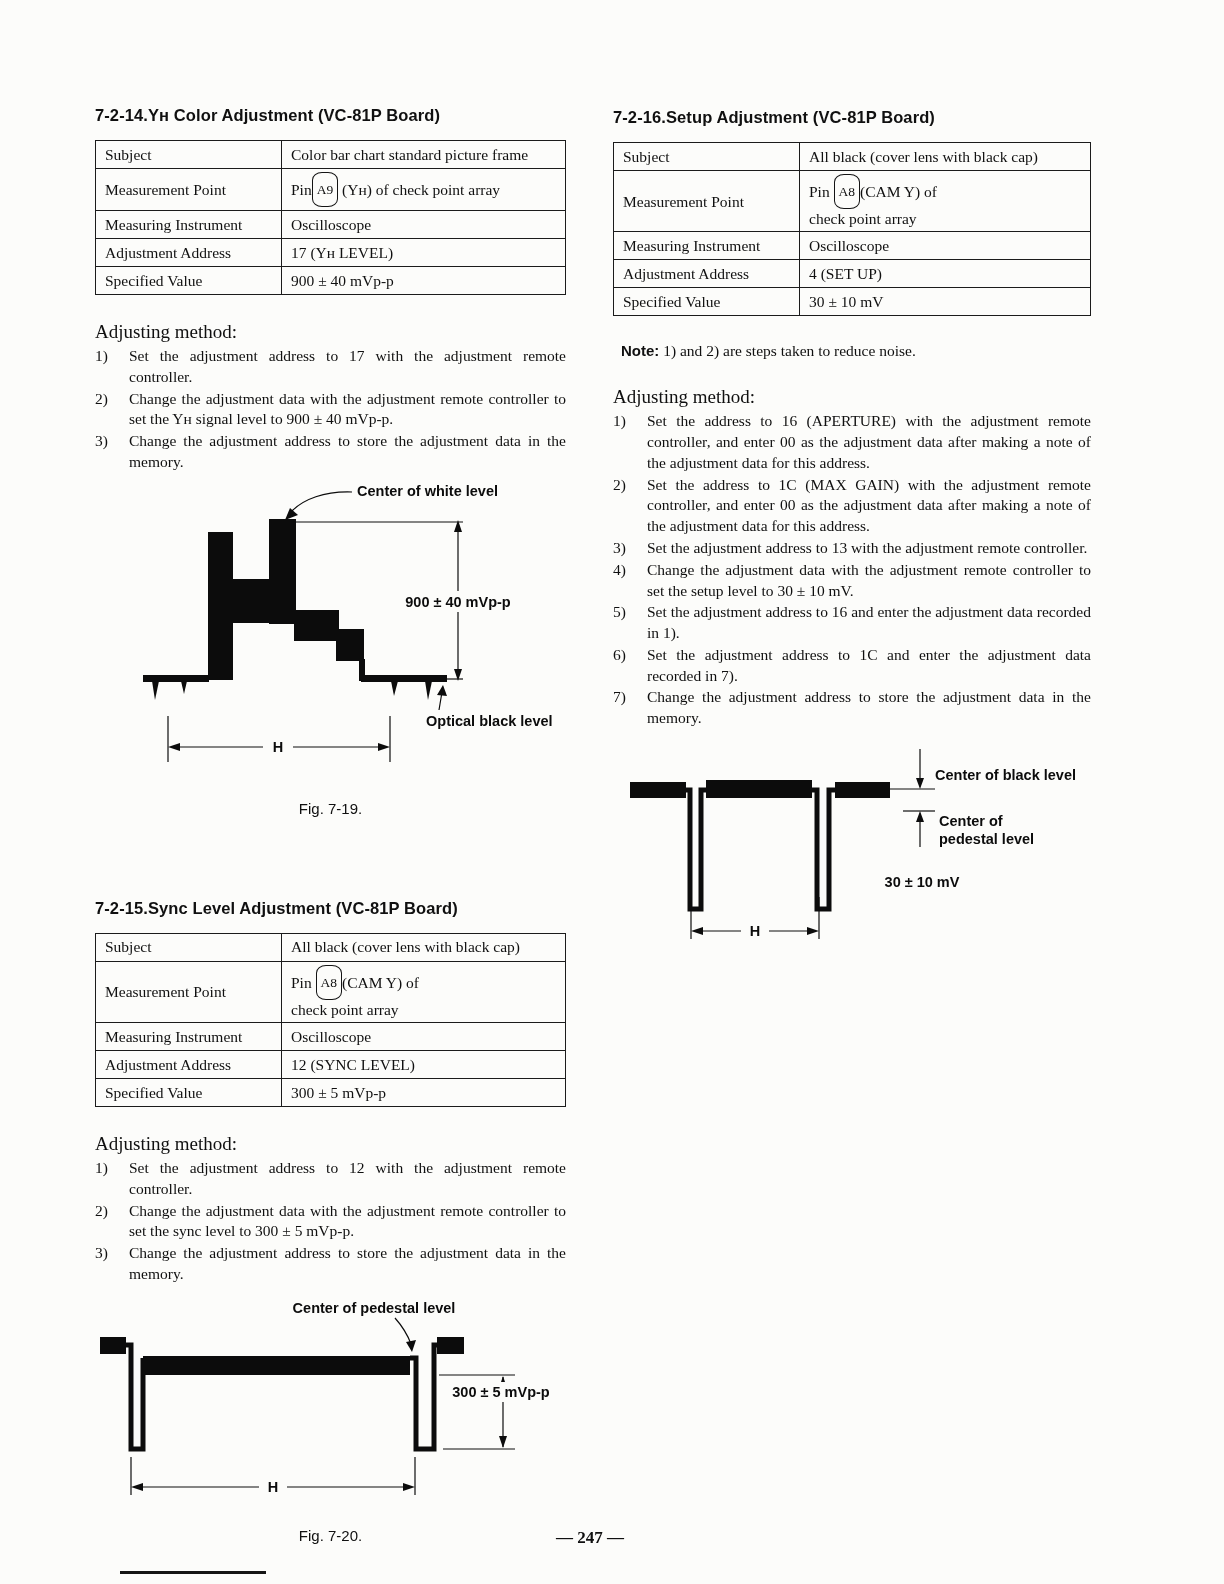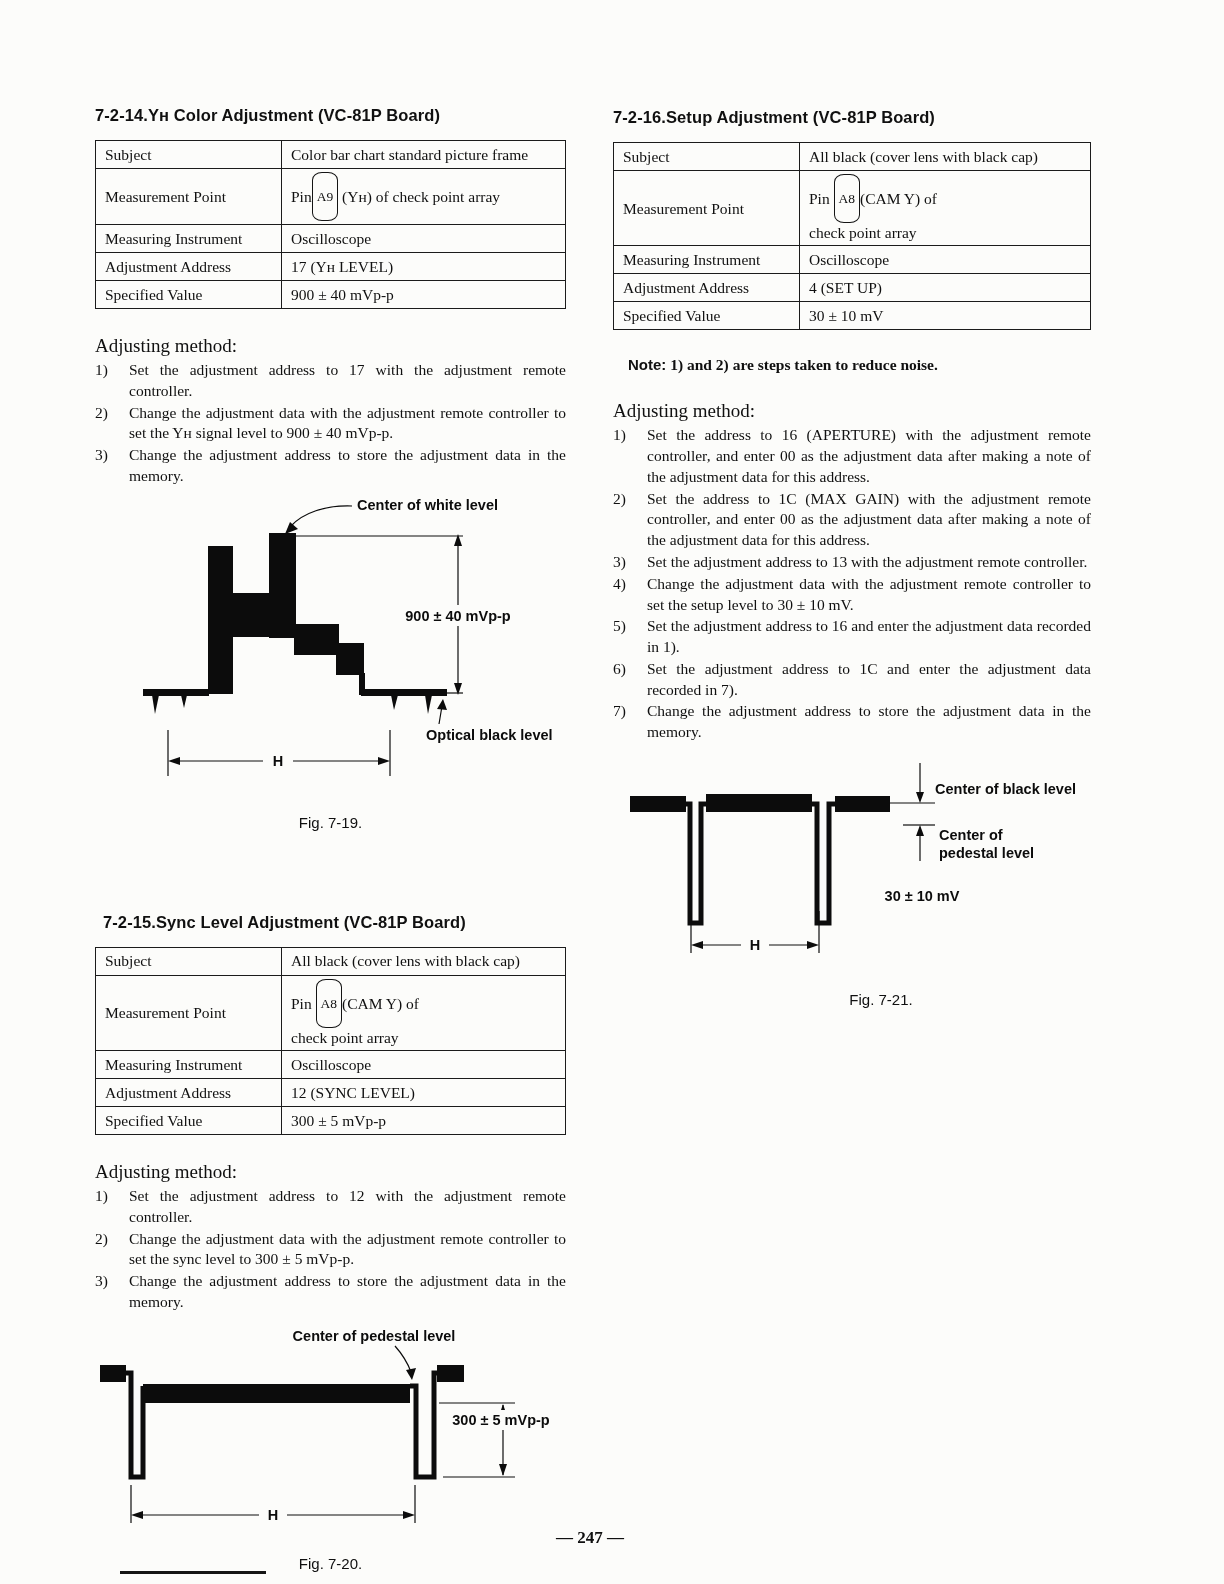--- a/index.html
+++ b/index.html
@@ -32,43 +32,43 @@
     height:28px;
     vertical-align:middle;
     line-height:1.25;
   }
   table.spec td.lbl { width:186px; }
   td.tall { height:48px; }
   .pin {
     display:inline-block;
     border:1.3px solid #141414;
     border-radius:10px / 8px;
-    padding:16px 4px;
+    padding:9px 4px;
     font-size:13.5px; line-height:15px;
     vertical-align:1px;
   }
   .method-label { font-size:19px; margin-bottom:3px; }
   .mt26 { margin-top:26px; }
   .step { display:flex; font-size:15.5px; line-height:1.34; margin-bottom:1px; }
   .step .n { flex:0 0 34px; }
   .step .t { flex:1; text-align:justify; }
-  .note { font-size:15.5px; margin:24px 0 0 15px;font-weight:bold; }
+  .note { font-size:15.5px; margin:24px 0 0 8px; }
   .note b { font-family:"Liberation Sans", sans-serif; font-size:15px; }
 
   figure { margin:0; }
   .fig19 { margin-top:6px; }
   .fig20 { margin-top:14px; }
   .fig21 { margin-top:18px; }
   .fig-caption {
     font-family:"Liberation Sans", sans-serif;
     font-size:15px; text-align:center;
     margin-top:22px;
   }
   .fig21-cap { padding-left:58px; }
-  .sec15-heading { margin-top:82px;margin-left:8px; }
+  .sec15-heading { margin-top:82px; }
 
   svg text {
     font-family:"Liberation Sans", sans-serif;
     font-weight:700; font-size:14.5px; fill:#0c0c0c;
   }
   .wave { fill:#0c0c0c; stroke:none; }
   .thin { stroke:#0c0c0c; stroke-width:1.2; fill:none; }
   .thick { stroke:#0c0c0c; stroke-width:5; fill:none; }
   .ah { fill:#0c0c0c; stroke:none; }
   .mask { fill:#fcfcfa; stroke:none; }
@@ -375,19 +375,18 @@
         <line x1="206" y1="150" x2="206" y2="192"></line>
         <line x1="81" y1="184" x2="128" y2="184"></line>
         <line x1="156" y1="184" x2="203" y2="184"></line>
       </g>
       <g class="ah">
         <polygon points="78,184 90,180 90,188"></polygon>
         <polygon points="206,184 194,180 194,188"></polygon>
       </g>
       <text x="142" y="189" text-anchor="middle">H</text>
     </svg>
-    <div class="fig-caption fig21-cap">Fig. 7-21.</div>
   </figure>
 
 </section>
 
 <div id="page-number">— 247 —</div>
 <div id="artifact-line"></div>
 
 </body></html>

